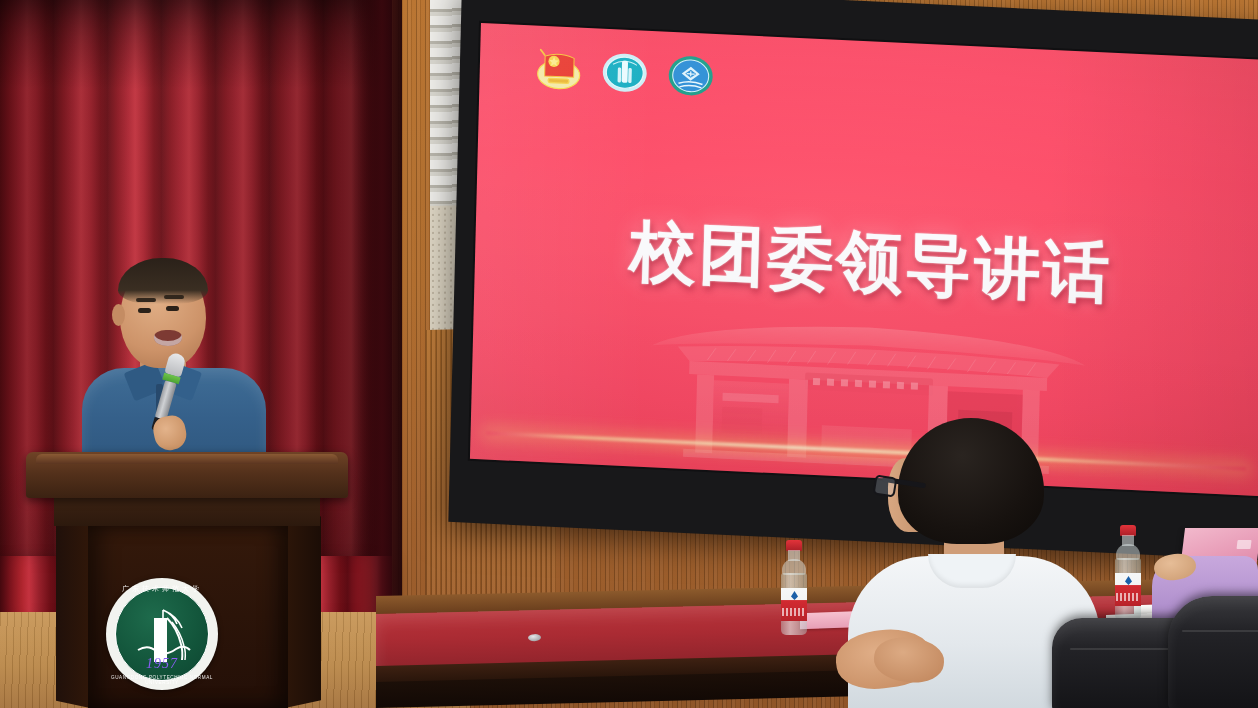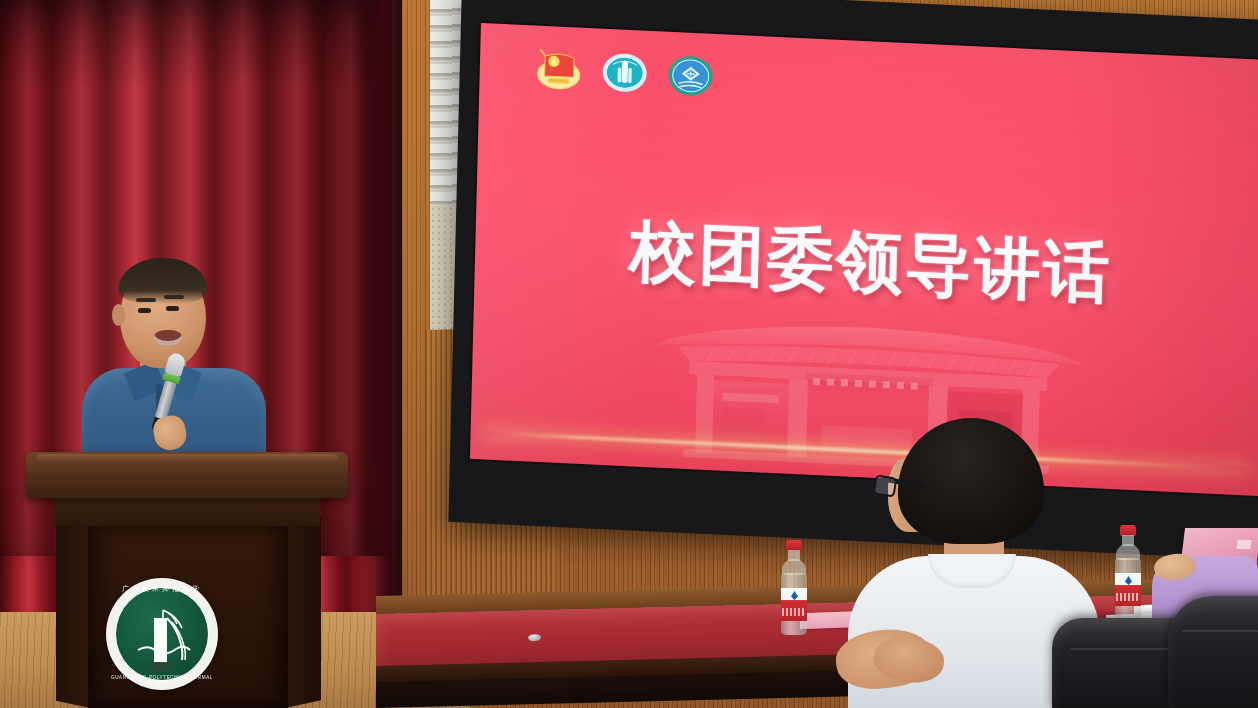--- a/index.html
+++ b/index.html
@@ -191,21 +191,21 @@
     background:radial-gradient(circle at 40% 32%, #1e6b4c 0%, #12543a 60%, #0d4430 100%);
     border:1.4px solid #ffffff;
   }
   .uni-cn{
     position:absolute;left:0;right:0;top:6px;height:30px;
     font-size:7px;color:#ffffff;text-align:center;letter-spacing:3px;
     transform:none;opacity:.95;
   }
   .uni-year{
     position:absolute;left:0;right:0;bottom:18px;text-align:center;
-    font-family:"Liberation Serif",serif;font-size:11px;color:#7f1d1d;letter-spacing:1px;
+    font-family:"Liberation Serif",serif;font-size:14px;color:#8b5cf6;letter-spacing:1px;font-style:italic;
   }
   .uni-en{
     position:absolute;left:0;right:0;bottom:5px;text-align:center;
     font-size:4.6px;color:#ffffff;letter-spacing:.6px;opacity:.92;
   }
 
   
   .speaker{position:absolute;left:78px;top:250px;width:190px;height:230px;}
   .sp-neck{position:absolute;left:62px;top:92px;width:46px;height:40px;background:#c68f68;border-radius:10px;}
   .sp-head{

